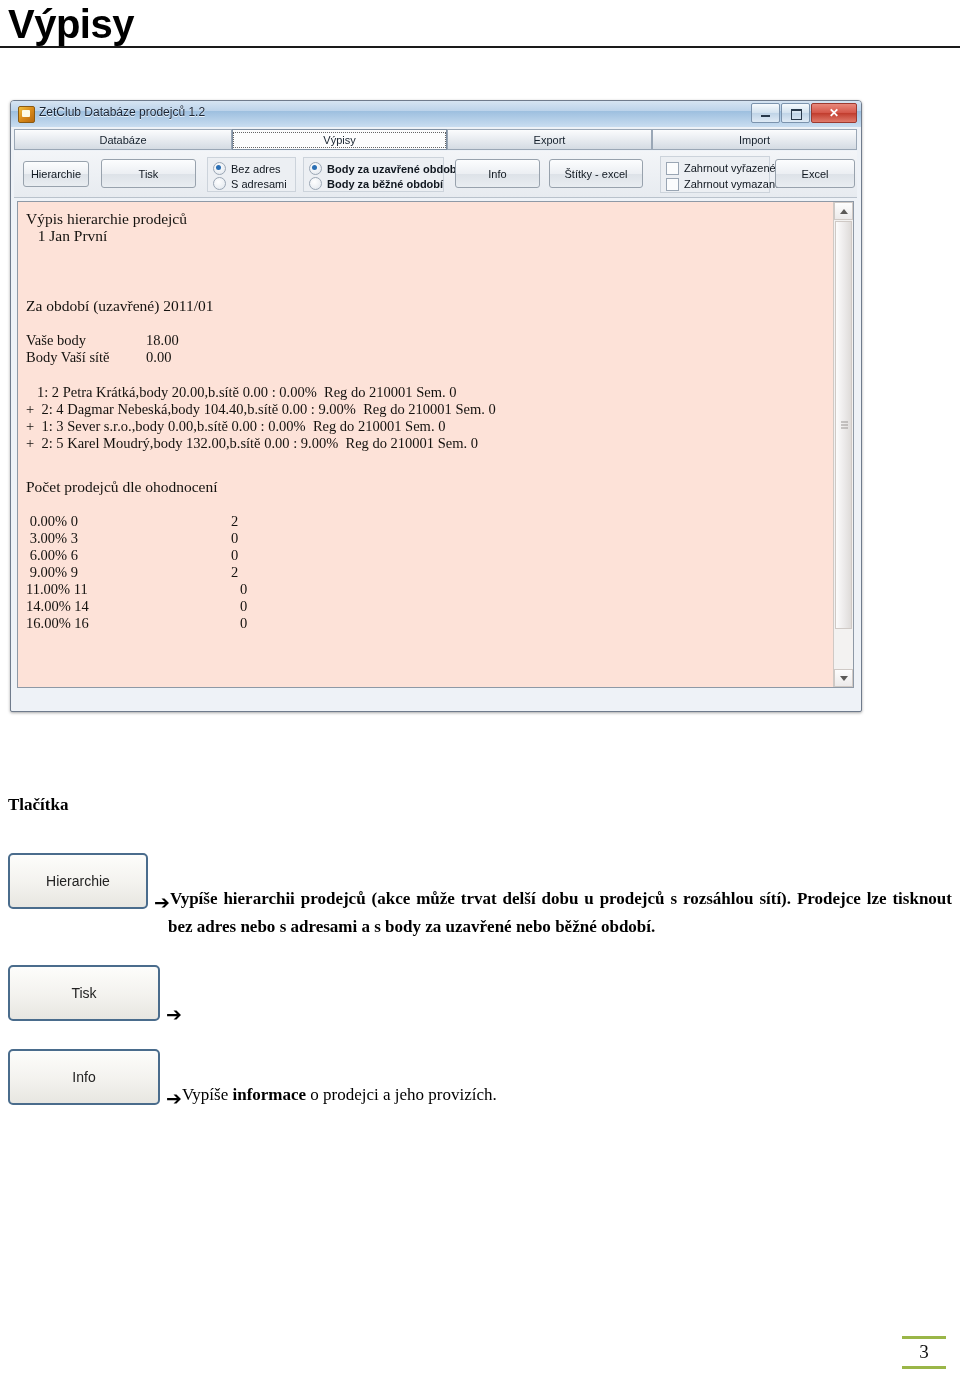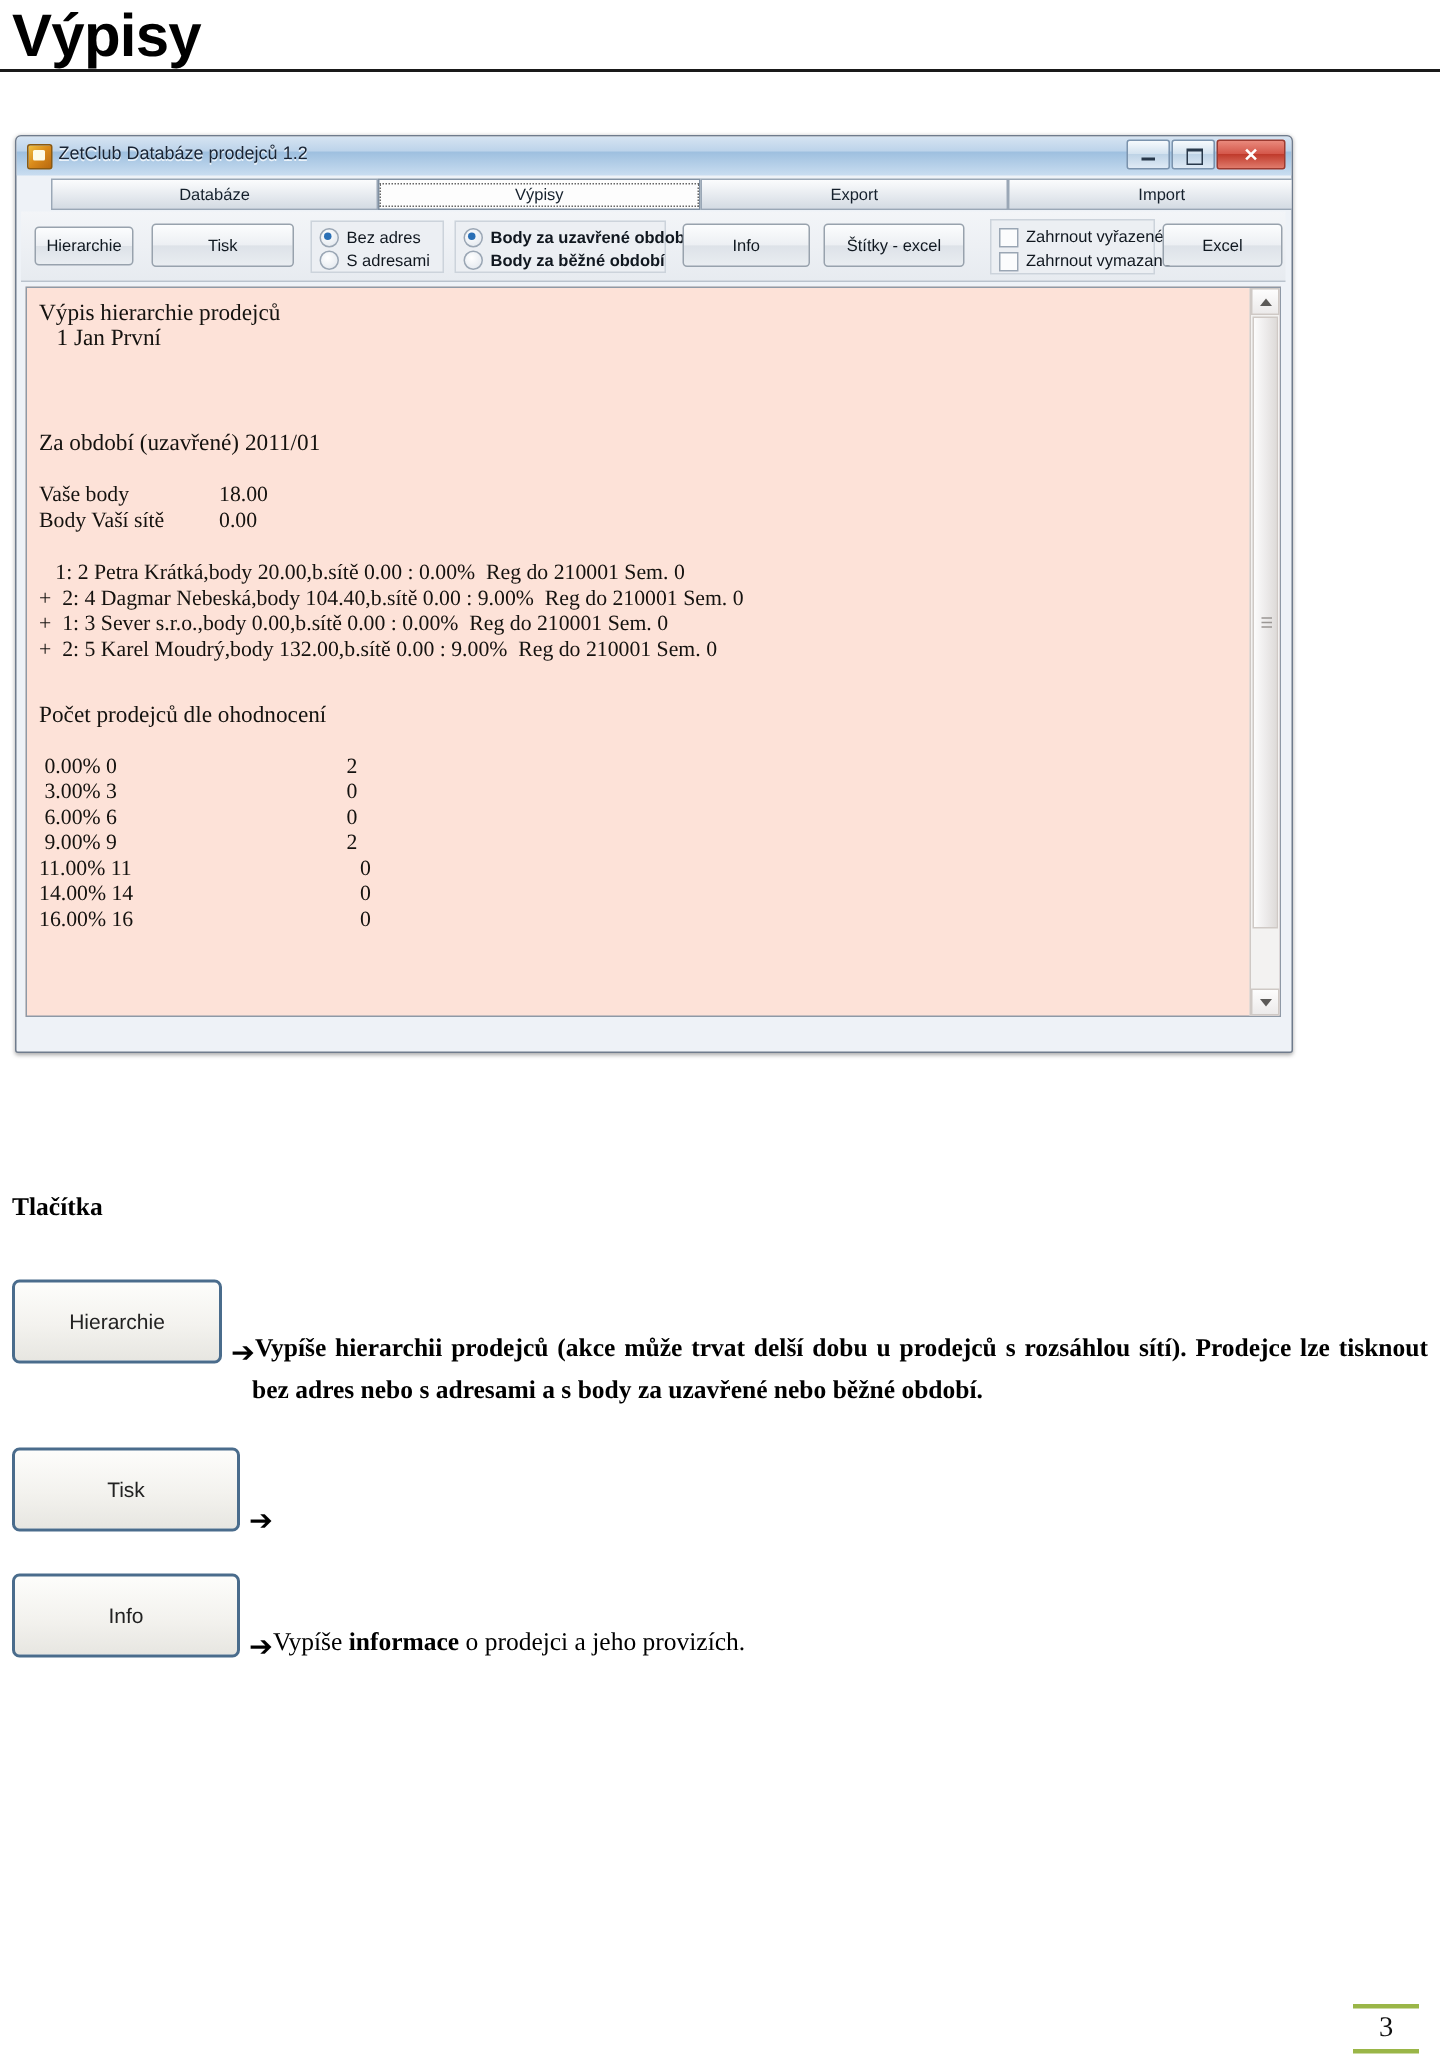--- a/index.html
+++ b/index.html
@@ -18,21 +18,21 @@
     font-weight:bold;font-size:40px;line-height:44px;
     color:#000;letter-spacing:-0.5px;
   }
   .heading-rule{
     position:absolute;left:0;top:46px;width:960px;height:0;
     border-top:2px solid #1a1a1a;
   }
 
   
   .app-shot{
-    position:absolute;left:10px;top:90px;
+    position:absolute;left:10px;top:100px;
     width:761px;height:610px;
   }
   .win-frame{
     position:absolute;left:0;top:0;width:850px;height:610px;
     border:1px solid #6f7b8c;
     border-radius:4px 4px 2px 2px;
     background:#eef2f7;
     box-shadow:0 1px 3px rgba(0,0,0,0.35);
     overflow:hidden;
   }
@@ -78,21 +78,20 @@
   .tabstrip{
     position:absolute;left:3px;top:28px;width:843px;height:22px;
   }
   .tab{
     position:absolute;top:0;height:21px;
     border:1px solid #9aa7b6;
     background:linear-gradient(to bottom,#fbfcfd,#e6eaef 55%,#d4dbe3);
     font-family:"Liberation Sans", sans-serif;font-size:11px;color:#15202c;
     display:flex;align-items:center;justify-content:center;
     box-sizing:border-box;
-    margin-left:20px;
   }
   .tab.active{
     background:#fdfdfd;border-color:#7f8fa1;
   }
   .tab.active .tab-inner{
     border:1px dotted #666;padding:1px 0;width:100%;text-align:center;box-sizing:border-box;
   }
   .tab-inner{width:100%;text-align:center;}
 
   

